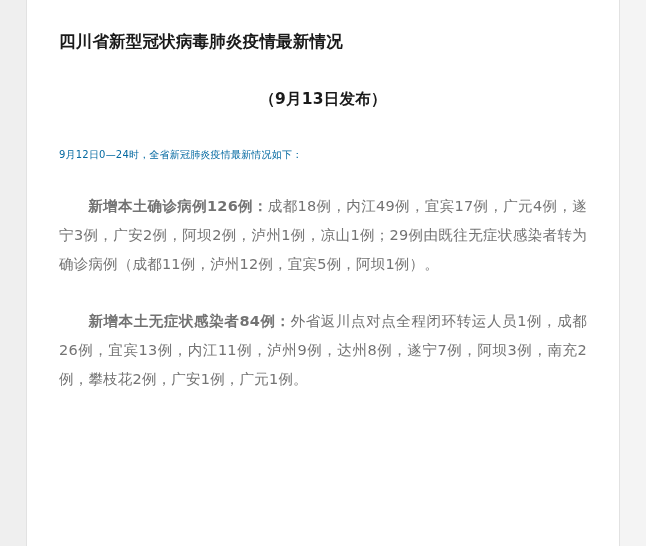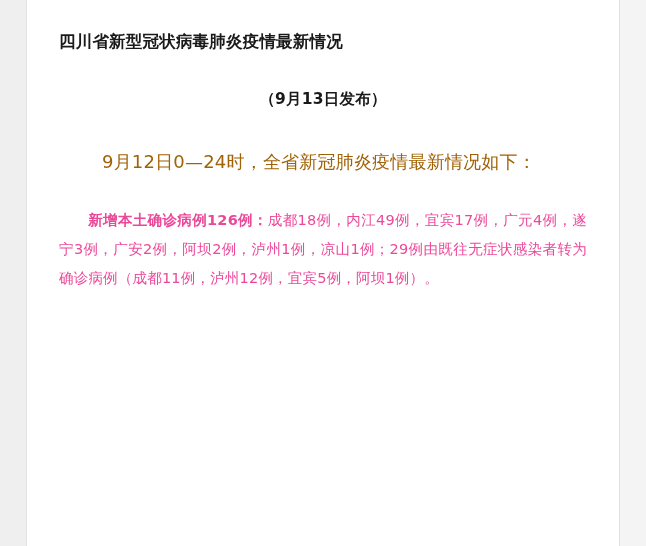--- a/index.html
+++ b/index.html
@@ -64,31 +64,30 @@
   .release-date {
     font-size: 15.5px;
     font-weight: bold;
     color: #1a1a1a;
     margin-top: 36px;
     letter-spacing: 0.2px;
     text-align: center;
   }
 
   .lede {
-    font-size: 18px;
-    color: #a16207;
+    font-size: 10px;
+    color: #0369a1;
     margin-top: 36px;
     line-height: 1.75;
     letter-spacing: 0.2px;
-    margin-left: 43px;
   }
 
   .para {
     font-size: 14.5px;
-    color: #ec4899;
+    color: #737373;
     margin-top: 28px;
     line-height: 2.0;
     text-align: justify;
     letter-spacing: 0.2px;
   }
   .para .lead {
     font-weight: bold;
   }
   .para .indent {
     display: inline-block;
@@ -113,16 +112,19 @@
     <div class="doc-title">四川省新型冠状病毒肺炎疫情最新情况</div>
 
     <div class="release-date">（9月13日发布）</div>
 
     <div class="lede">9月12日0—24时，全省新冠肺炎疫情最新情况如下：</div>
 
     <div class="para">
       <span class="indent"></span><span class="lead">新增本土确诊病例126例：</span><span class="body-text">成都18例，内江49例，宜宾17例，广元4例，遂宁3例，广安2例，阿坝2例，泸州1例，凉山1例；29例由既往无症状感染者转为确诊病例（成都11例，泸州12例，宜宾5例，阿坝1例）。</span>
     </div>
 
+    <div class="para">
+      <span class="indent"></span><span class="lead">新增本土无症状感染者84例：</span><span class="body-text">外省返川点对点全程闭环转运人员1例，成都26例，宜宾13例，内江11例，泸州9例，达州8例，遂宁7例，阿坝3例，南充2例，攀枝花2例，广安1例，广元1例。</span>
+    </div>
 
 
   </div>
 </div>
 
 </body></html>

